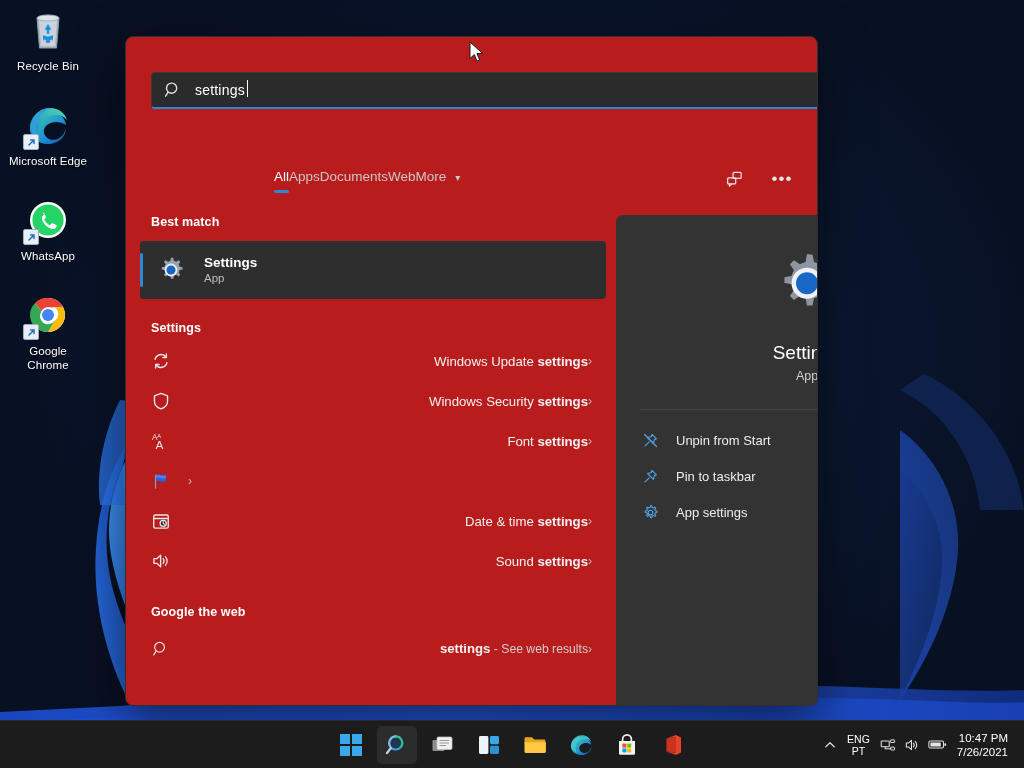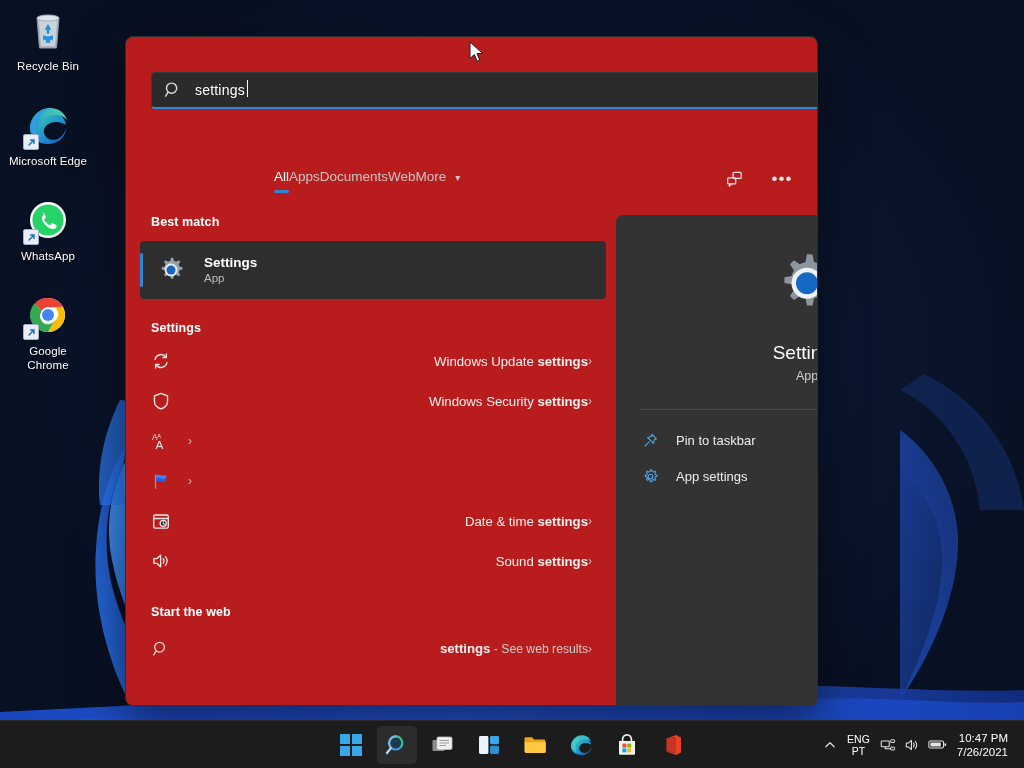--- a/index.html
+++ b/index.html
@@ -403,20 +403,21 @@
       </div>
 
       <div class="result-row">
         <span class="r-icon">
           <svg viewBox="0 0 22 22" width="20" height="20">
             <text x="1" y="10" font-family="Liberation Sans, sans-serif" font-size="9" fill="#e8e8e8">A</text>
             <text x="7" y="8" font-family="Liberation Sans, sans-serif" font-size="6.2" fill="#e8e8e8">A</text>
             <text x="5" y="20" font-family="Liberation Sans, sans-serif" font-size="13" fill="#e8e8e8">A</text>
           </svg>
         </span>
+        <span class="r-label"><span>Font </span><b>settings</b></span>
         <span class="r-chev">›</span>
       </div>
 
       <div class="result-row">
         <span class="r-icon">
           <svg viewBox="0 0 22 22" width="20" height="20">
             <path d="M5 4.5 L5 19" stroke="#8f9aa8" stroke-width="1.4" stroke-linecap="round"></path>
             <path d="M5.6 4.6 C8.6 3.2, 12.4 6.2, 16.6 4.6 L16.6 11.4 C12.4 13, 8.6 10, 5.6 11.4 Z" fill="#2b5fe0"></path>
             <path d="M5.6 4.6 C8.6 3.2, 12.4 6.2, 16.6 4.6 L16.6 7.8 C12.4 9.4, 8.6 6.4, 5.6 7.8 Z" fill="#4d85ff" opacity=".85"></path>
           </svg>
@@ -444,21 +445,21 @@
             <path d="M3.2 8.4 L6.4 8.4 L10.6 4.6 L10.6 17.4 L6.4 13.6 L3.2 13.6 Z" fill="none" stroke="#e8e8e8" stroke-width="1.5" stroke-linejoin="round"></path>
             <path d="M13.4 8.4 A4.4 4.4 0 0 1 13.4 13.6" fill="none" stroke="#e8e8e8" stroke-width="1.4" stroke-linecap="round"></path>
             <path d="M15.8 6.2 A7.6 7.6 0 0 1 15.8 15.8" fill="none" stroke="#e8e8e8" stroke-width="1.4" stroke-linecap="round"></path>
           </svg>
         </span>
         <span class="r-label"><span>Sound </span><b>settings</b></span>
         <span class="r-chev">›</span>
       </div>
     </div>
 
-    <div class="section-header" style="margin-top:24px">Start the web</div>
+    <div class="section-header" style="margin-top:24px">Google the web</div>
 
     <div style="margin-top:10px">
       <div class="result-row">
         <span class="r-icon">
           <svg viewBox="0 0 20 20" width="18" height="18">
             <circle cx="8.4" cy="8" r="5.4" fill="none" stroke="#e0e0e0" stroke-width="1.4"></circle>
             <path d="M4.5 12.4 L1.9 16.6" stroke="#e0e0e0" stroke-width="1.4" stroke-linecap="round"></path>
           </svg>
         </span>
         <span class="r-label"><b>settings</b><span class="web-suffix"> - See web results</span></span>
@@ -478,20 +479,30 @@
         </svg>
       </span>
       <div class="p-title">Settings</div>
       <div class="p-sub">App</div>
     </div>
 
     <div id="preview-sep"></div>
 
     <div id="preview-actions">
 
+      <div class="action-row">
+        <span class="a-icon">
+          <svg viewBox="0 0 20 20" width="17" height="17">
+            <path d="M11.8 2.8 L17 8 L14.6 9 L13.4 13.3 L6.6 6.5 L11 5.3 Z" fill="none" stroke="#4fa3e3" stroke-width="1.4" stroke-linejoin="round"></path>
+            <path d="M8.4 11.6 L3.6 16.4" stroke="#4fa3e3" stroke-width="1.4" stroke-linecap="round"></path>
+            <path d="M3 3 L17 17" stroke="#4fa3e3" stroke-width="1.5" stroke-linecap="round"></path>
+          </svg>
+        </span>
+        <span class="a-label">Unpin from Start</span>
+      </div>
 
       <div class="action-row">
         <span class="a-icon">
           <svg viewBox="0 0 20 20" width="17" height="17">
             <path d="M11.8 2.8 L17 8 L14.6 9 L13.4 13.3 L6.6 6.5 L11 5.3 Z" fill="none" stroke="#4fa3e3" stroke-width="1.4" stroke-linejoin="round"></path>
             <path d="M8.4 11.6 L3.6 16.4" stroke="#4fa3e3" stroke-width="1.4" stroke-linecap="round"></path>
           </svg>
         </span>
         <span class="a-label">Pin to taskbar</span>
       </div>

